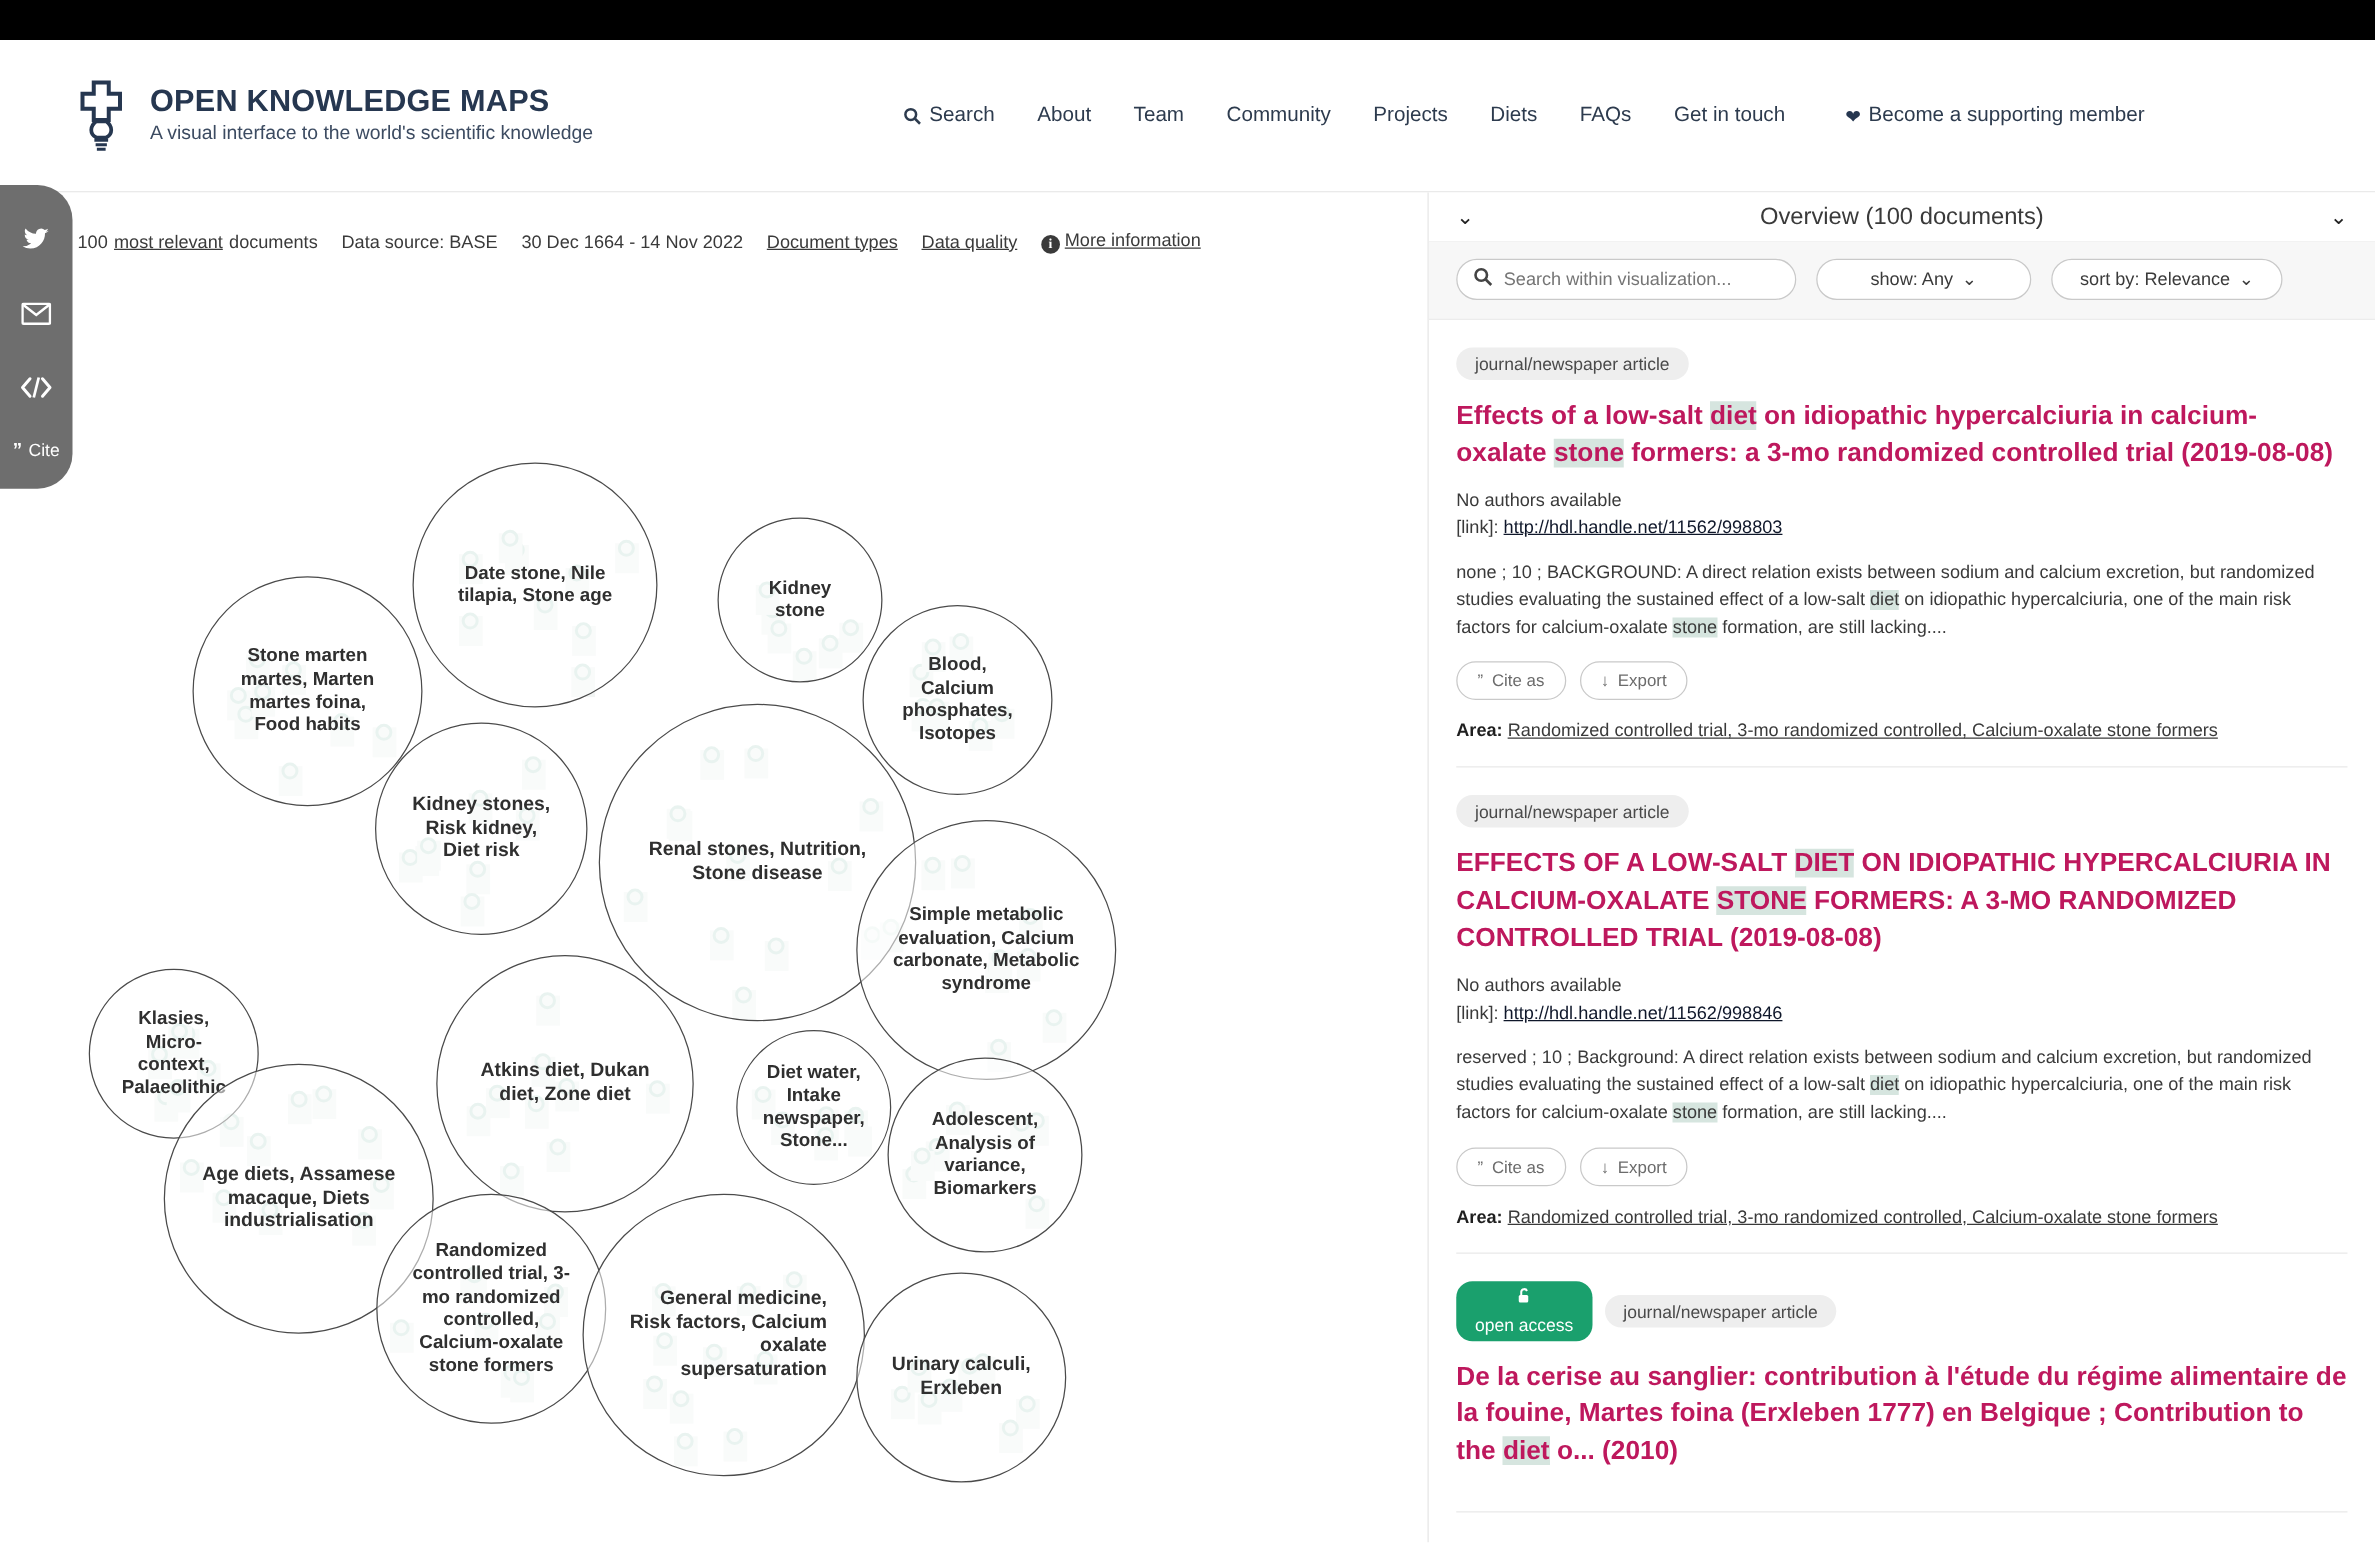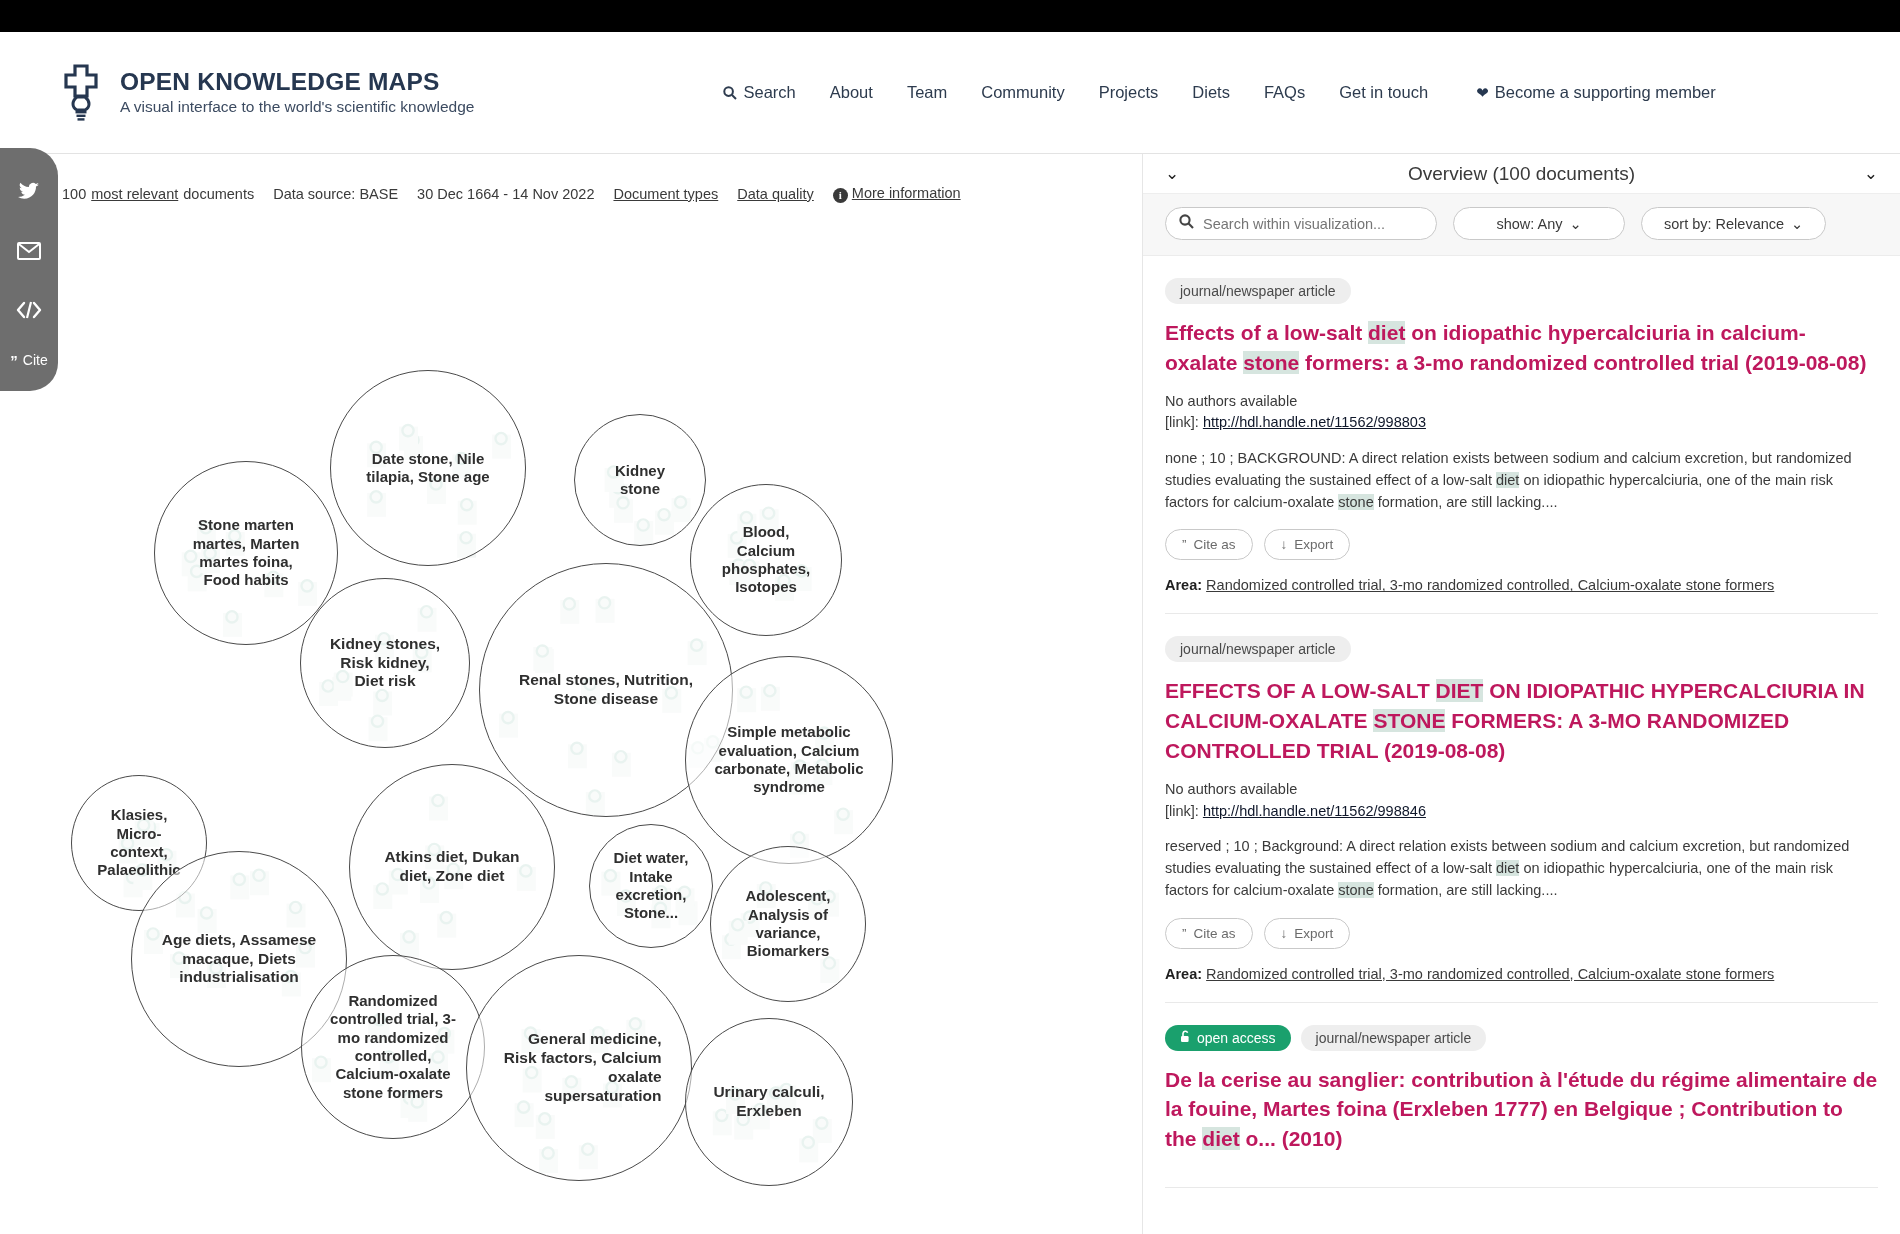--- a/index.html
+++ b/index.html
@@ -124,20 +124,21 @@
   .doclist { padding: 0 22px; }
   .doc { padding: 22px 0 20px 0; border-bottom: 1px solid #e9e9e9; }
   .badges { display: flex; gap: 10px; align-items: center; margin-bottom: 14px; }
   .badge {
     background: #eeeeee; color: #4a4a4a; font-size: 14px; border-radius: 13px;
     padding: 5px 15px;
   }
   .badge.oa {
     background: #1aa06d; color: #fff; display: flex; align-items: center; gap: 6px;
     font-weight: normal;
+    flex-direction: column;
   }
   .dtitle {
     font-size: 21px; font-weight: bold; color: #be185d; line-height: 1.42;
     margin: 0 0 13px 0; cursor: pointer;
   }
   .hl { background: #d6e5df; }
   .dmeta { font-size: 14.5px; color: #3a3a3a; line-height: 1.5; }
   .dmeta a { color: #0f172a; text-decoration: underline; }
   .dabs { font-size: 14.5px; color: #3a3a3a; line-height: 1.5; margin-top: 14px; }
   .dbtns { display: flex; gap: 11px; margin-top: 16px; }
@@ -746,21 +747,21 @@
           <div class="bubble" style="left: 685px; top: 502px; height: 208px; width: 208px;">
             <span style="font-size: 15px; max-width: 168.48px;">Simple metabolic evaluation, Calcium carbonate, Metabolic syndrome</span>
           </div>
           <div class="bubble" style="left: 71px; top: 621px; height: 136px; width: 136px;">
             <span style="font-size: 15px; max-width: 110.16px;">Klasies, Micro-context, Palaeolithic</span>
           </div>
           <div class="bubble" style="left: 349px; top: 610px; height: 206px; width: 206px;">
             <span style="font-size: 15.5px; max-width: 166.86px;">Atkins diet, Dukan diet, Zone diet</span>
           </div>
           <div class="bubble" style="left: 589px; top: 670px; height: 124px; width: 124px;">
-            <span style="font-size: 15px; max-width: 100.44px;">Diet water, Intake excretion, Stone...</span>
+            <span style="font-size: 15px; max-width: 100.44px;">Diet water, Intake newspaper, Stone...</span>
           </div>
           <div class="bubble" style="left: 710px; top: 692px; height: 156px; width: 156px;">
             <span style="font-size: 15px; max-width: 126.36px;">Adolescent, Analysis of variance, Biomarkers</span>
           </div>
           <div class="bubble" style="left: 131px; top: 697px; height: 216px; width: 216px;">
             <span style="font-size: 15.5px; max-width: 174.96px;">Age diets, Assamese macaque, Diets industrialisation</span>
           </div>
           <div class="bubble" style="left: 301px; top: 801px; height: 184px; width: 184px;">
             <span style="font-size: 15px; max-width: 149.04px;">Randomized controlled trial, 3-mo randomized controlled, Calcium-oxalate stone formers</span>
           </div>

